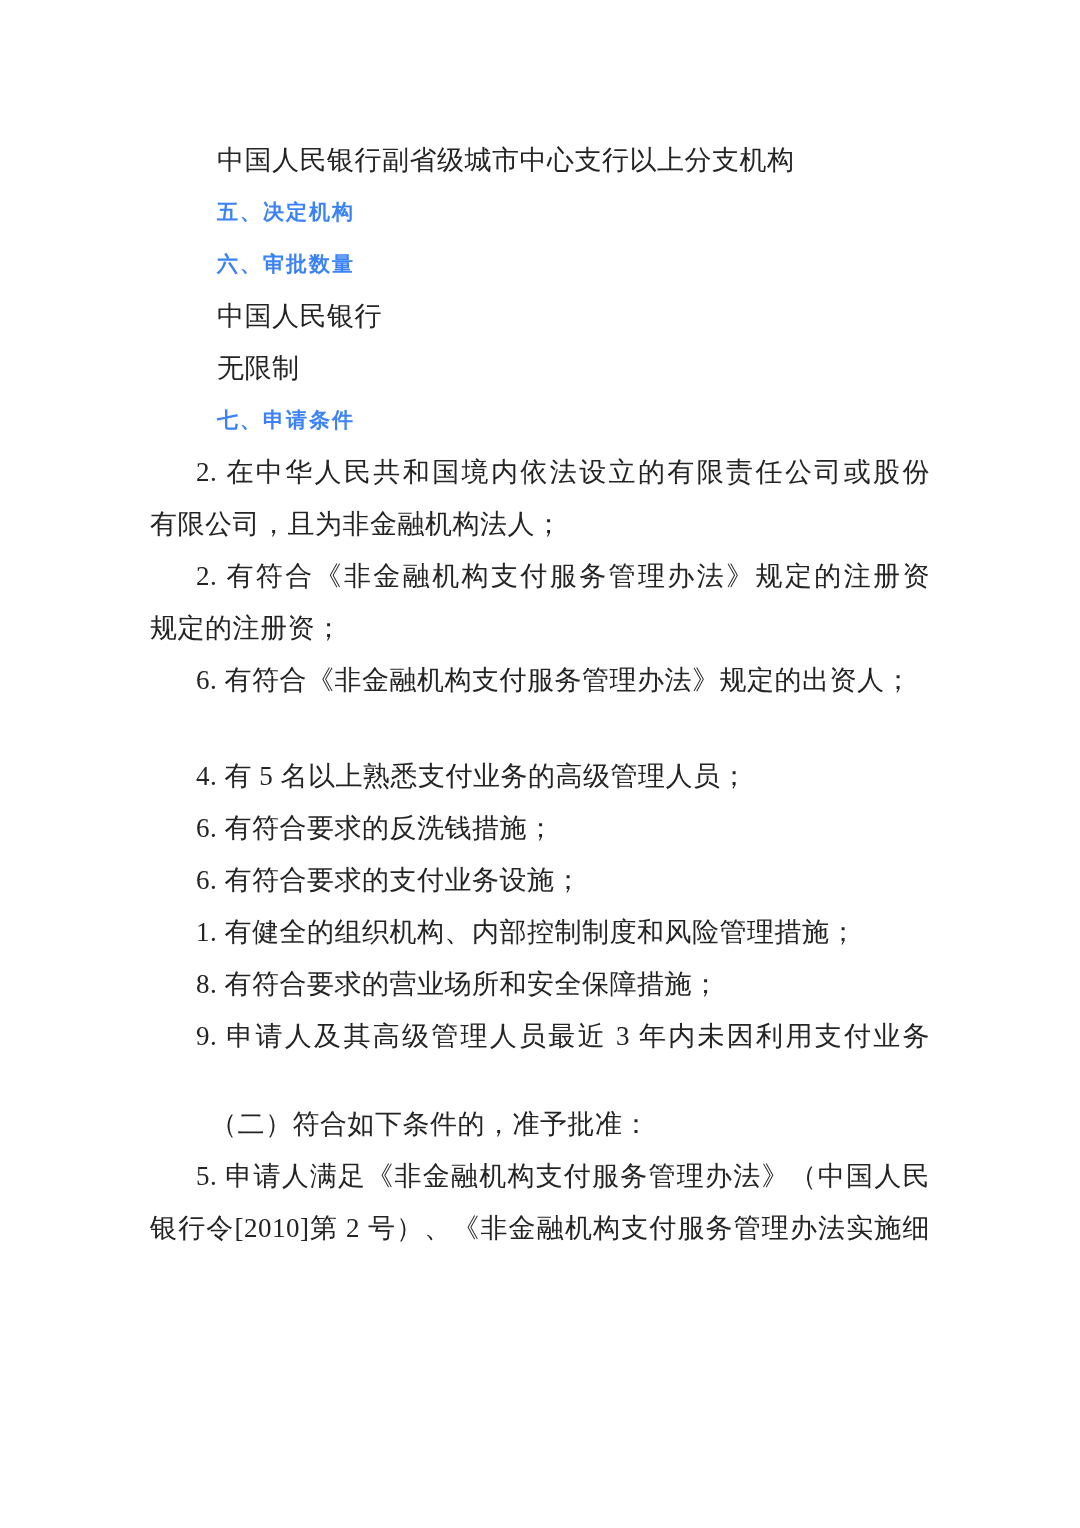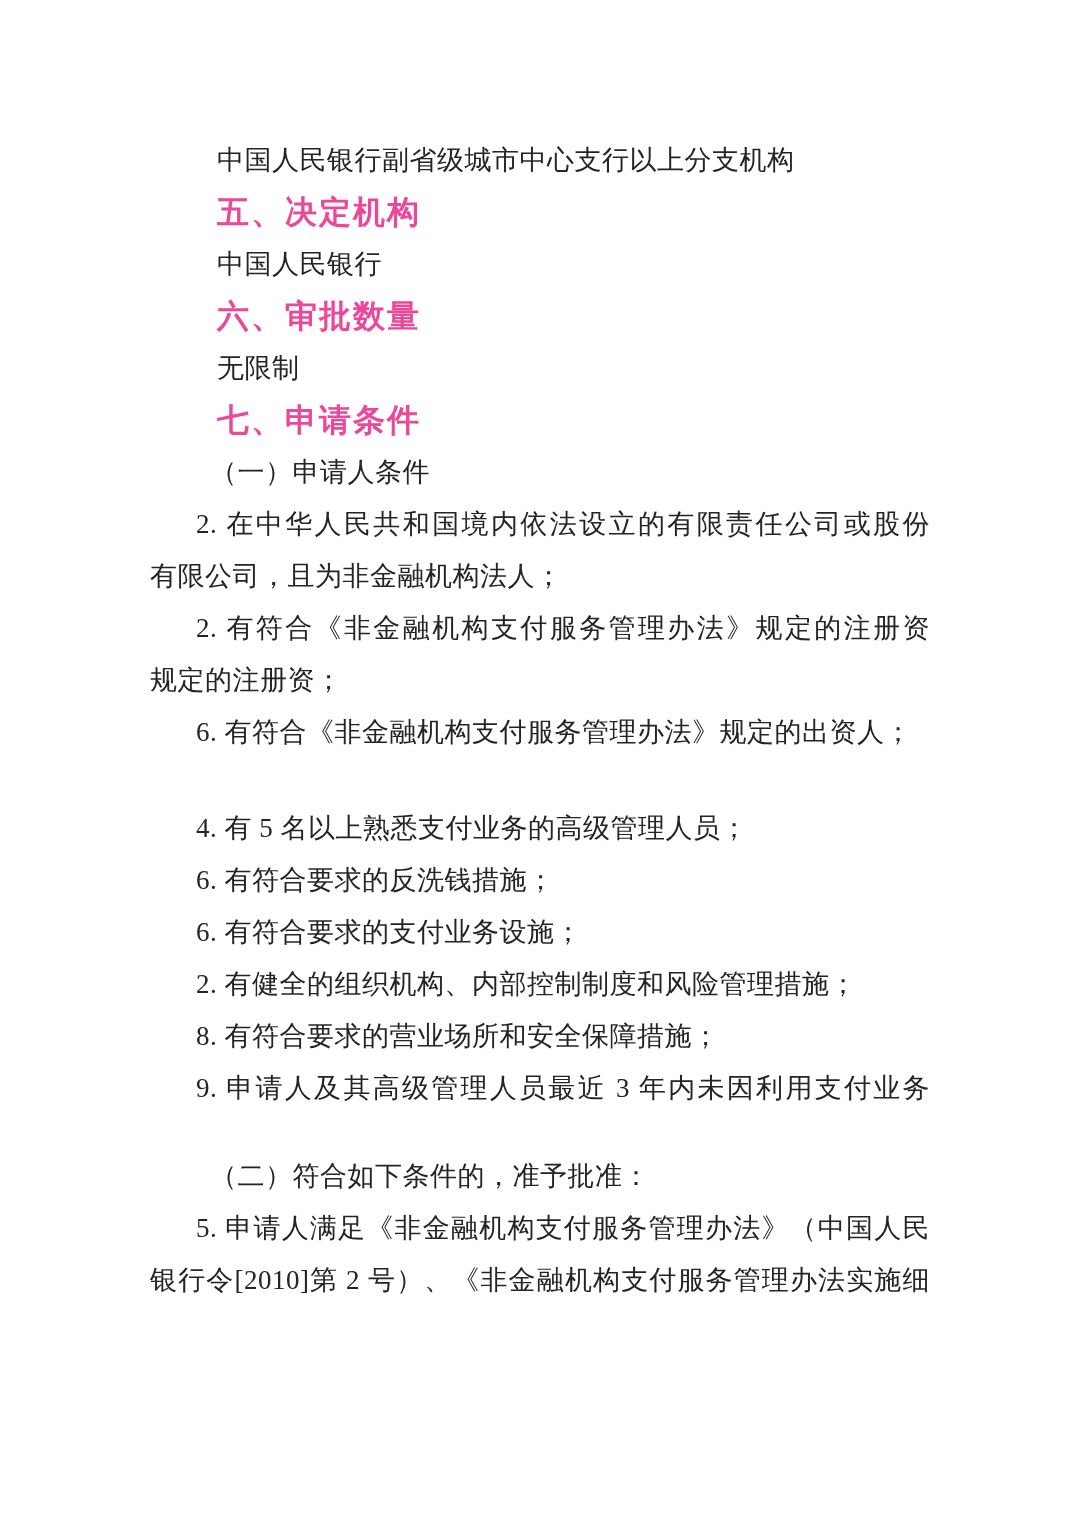--- a/index.html
+++ b/index.html
@@ -30,22 +30,22 @@
     white-space: nowrap;
   }
   
   .ind-a { padding-left: 67px; }   
   .ind-b { padding-left: 60px; }   
   .ind-c { padding-left: 46px; }   
   
   .hd {
     font-family: "Liberation Sans", "DejaVu Sans", sans-serif;
     font-weight: 700;
-    font-size: 32px;
-    color: #ec4899;
+    font-size: 21px;
+    color: #3b82f6;
     letter-spacing: 2px;
   }
   
   .just {
     white-space: normal;
     text-align: justify;
     text-align-last: justify;
   }
   .gap-lg { margin-top: 44px; }  
   .gap-md { margin-top: 36px; }  
@@ -76,34 +76,33 @@
   .watermark svg { display: block; }
 </style>
 </head>
 <body>
 
 <div class="page">
 
   <main class="text-block">
     <p class="ln ind-a">中国人民银行副省级城市中心支行以上分支机构</p>
     <p class="ln ind-a hd">五、决定机构</p>
+    <p class="ln ind-a hd">六、审批数量</p>
     <p class="ln ind-a">中国人民银行</p>
-    <p class="ln ind-a hd">六、审批数量</p>
     <p class="ln ind-a">无限制</p>
     <p class="ln ind-a hd">七、申请条件</p>
-    <p class="ln ind-b">（一）申请人条件</p>
     <p class="ln ind-c just">2. 在中华人民共和国境内依法设立的有限责任公司或股份</p>
     <p class="ln">有限公司，且为非金融机构法人；</p>
     <p class="ln ind-c just">2. 有符合《非金融机构支付服务管理办法》规定的注册资</p>
     <p class="ln">规定的注册资；</p>
     <p class="ln ind-c">6. 有符合《非金融机构支付服务管理办法》规定的出资人；</p>
     <p class="ln ind-c gap-lg">4. 有 5 名以上熟悉支付业务的高级管理人员；</p>
     <p class="ln ind-c">6. 有符合要求的反洗钱措施；</p>
     <p class="ln ind-c">6. 有符合要求的支付业务设施；</p>
-    <p class="ln ind-c">2. 有健全的组织机构、内部控制制度和风险管理措施；</p>
+    <p class="ln ind-c">1. 有健全的组织机构、内部控制制度和风险管理措施；</p>
     <p class="ln ind-c">8. 有符合要求的营业场所和安全保障措施；</p>
     <p class="ln ind-c just">9. 申请人及其高级管理人员最近 3 年内未因利用支付业务</p>
     <p class="ln ind-b gap-md">（二）符合如下条件的，准予批准：</p>
     <p class="ln ind-c just">5. 申请人满足《非金融机构支付服务管理办法》（中国人民</p>
     <p class="ln just">银行令[2010]第 2 号）、《非金融机构支付服务管理办法实施细</p>
   </main>
 
   <div class="page-number">- 3 -</div>
 
   <div class="watermark">

